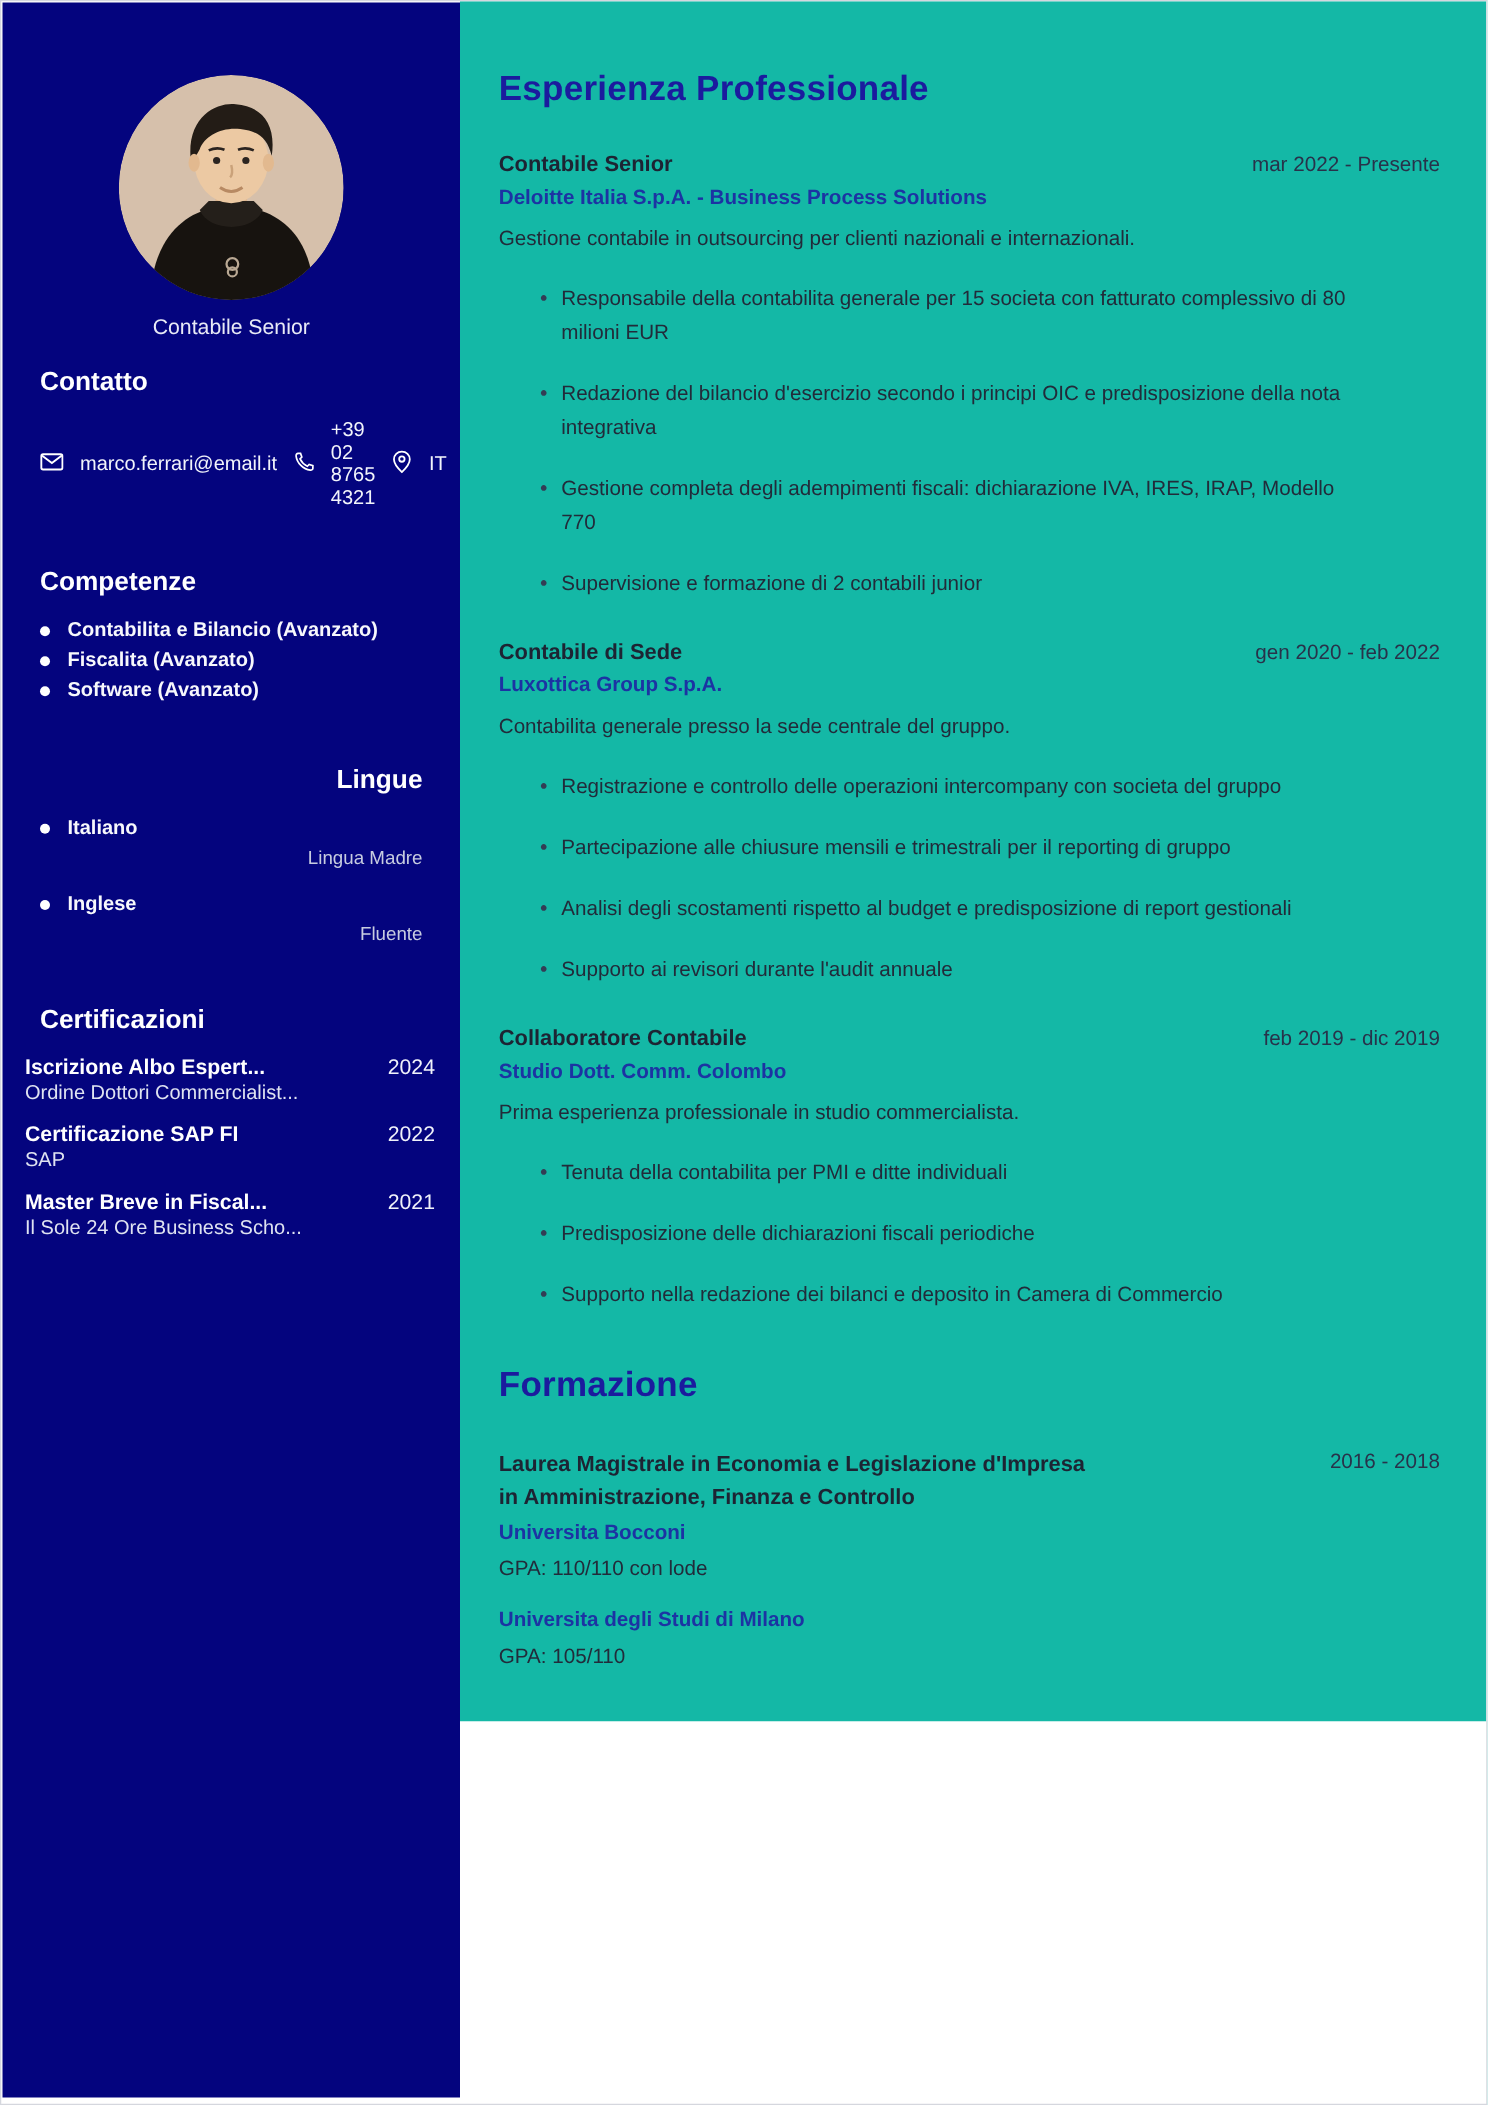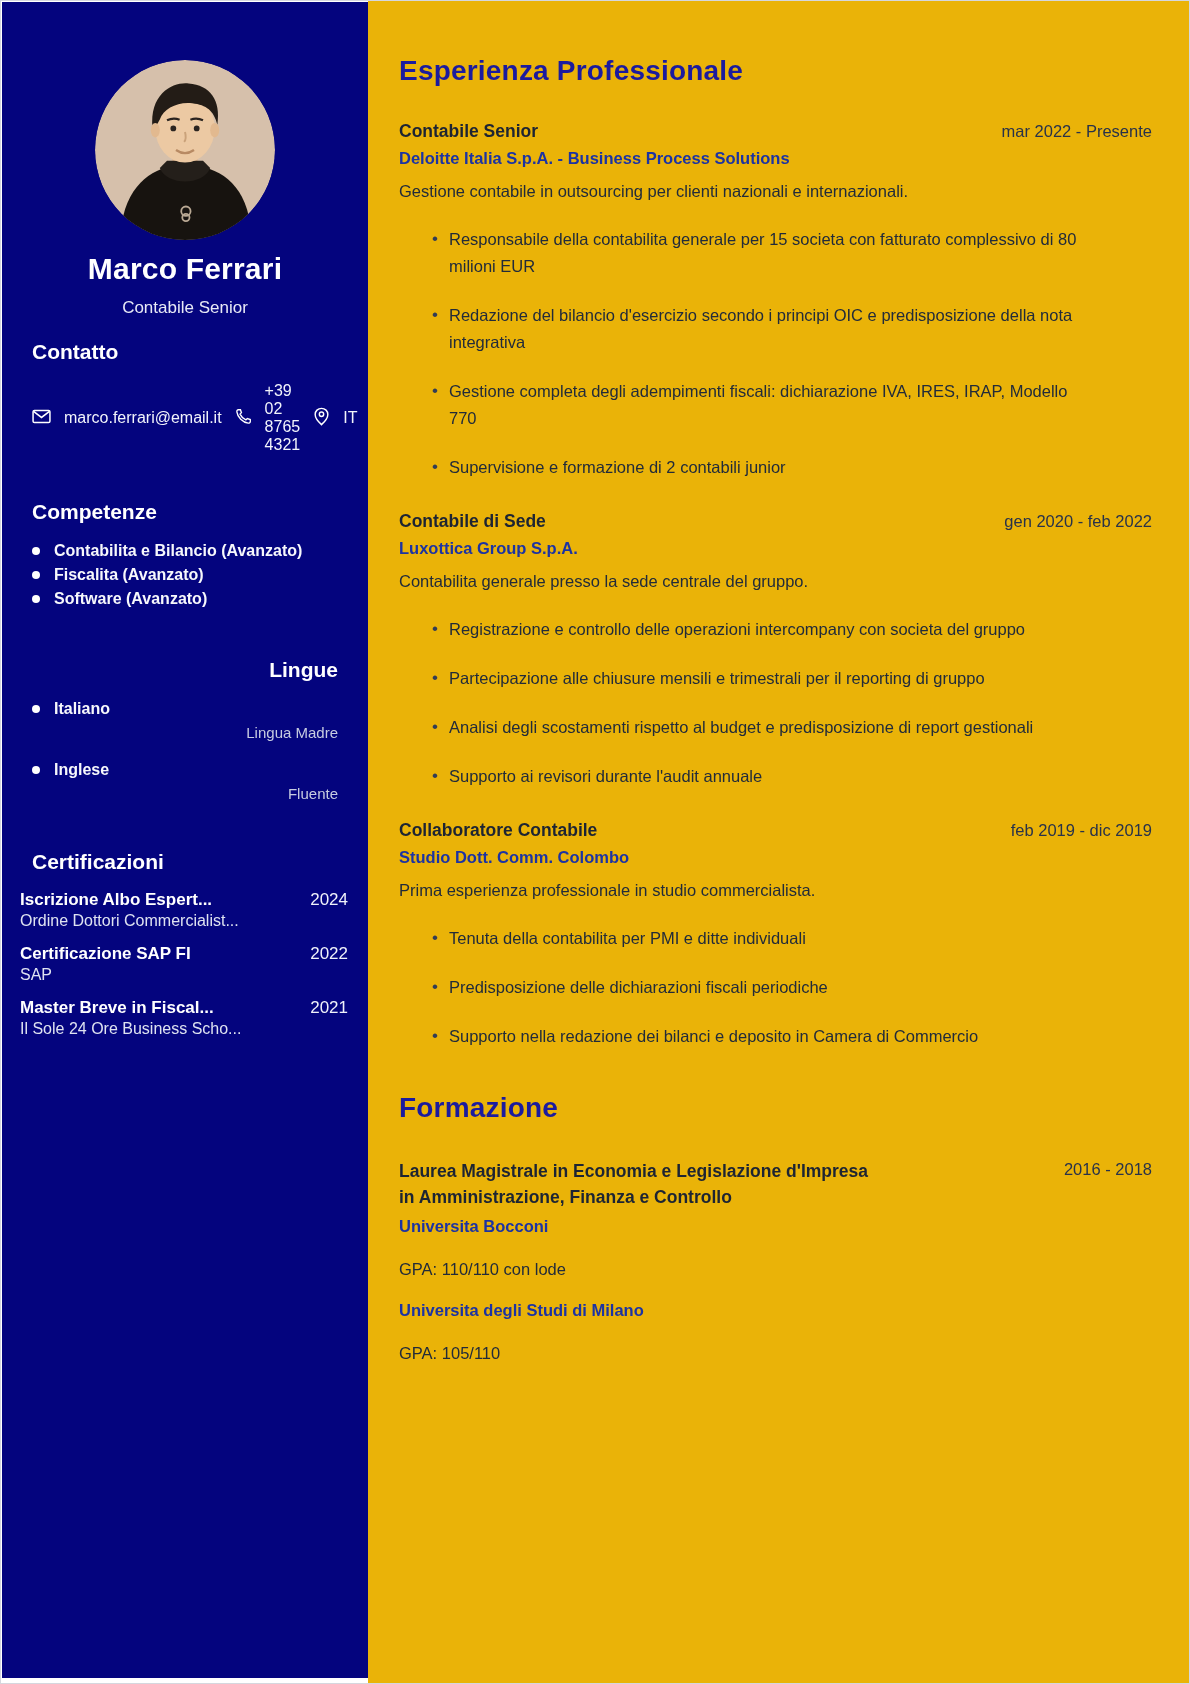--- a/index.html
+++ b/index.html
@@ -32,22 +32,22 @@
   .lang-level{margin:6px 0 0 22px;font-size:15px;color:#c7cce0;font-weight:normal;}
   .sb-certs{margin-top:48px;}
   .cert-list{margin-top:16px;display:flex;flex-direction:column;gap:14px;}
   .cert-item{padding:0 20px 0 18px;}
   .cert-top{display:flex;align-items:baseline;gap:10px;}
   .cert-name{font-size:17px;font-weight:bold;color:#ffffff;white-space:nowrap;overflow:hidden;flex:1;}
   .cert-year{font-size:17px;color:#f0f2fa;white-space:nowrap;}
   .cert-issuer{margin-top:2px;font-size:16px;color:#dfe3f1;white-space:nowrap;overflow:hidden;}
   
   .main{
-    position:absolute;left:367px;top:0;width:821px;height:1682px;
-    background:#eab308;box-sizing:border-box;padding:54px 37px 0 31px;color:#222b3a;
+    position:absolute;left:367px;top:0;width:821px;height:1376px;
+    background:#14b8a6;box-sizing:border-box;padding:54px 37px 0 31px;color:#222b3a;
   }
   .h1{font-size:28px;font-weight:bold;color:#1b1b9e;margin:0 0 34px 0;letter-spacing:.2px;}
   .job{margin-bottom:30px;}
   .job-head{display:flex;justify-content:space-between;align-items:baseline;}
   .job-title{font-size:17.5px;font-weight:bold;color:#1d2433;}
   .job-dates{font-size:16.5px;color:#28324a;white-space:nowrap;}
   .job-company{margin-top:7px;font-size:16.5px;font-weight:600;color:#1c33a3;}
   .job-summary{margin-top:10px;font-size:16.5px;line-height:26px;color:#222b3a;}
   ul.bullets{list-style:none;margin:6px 0 0 0;padding:0 0 0 50px;}
   ul.bullets li{
@@ -55,21 +55,21 @@
     margin:22px 0;max-width:640px;
   }
   ul.bullets li::before{
     content:"\2022";position:absolute;left:-17px;top:-1px;color:#333d55;font-size:17px;
   }
   .edu{margin-bottom:22px;}
   .edu-head{display:flex;justify-content:space-between;align-items:flex-start;}
   .edu-title{font-size:17.5px;font-weight:bold;color:#1d2433;line-height:26px;flex:0 1 480px;}
   .edu-dates{font-size:16.5px;color:#28324a;white-space:nowrap;margin-top:2px;}
   .edu-school{margin-top:7px;font-size:16.5px;font-weight:600;color:#1c33a3;}
-  .edu-gpa{margin-top:24px;font-size:16.5px;color:#222b3a;}
+  .edu-gpa{margin-top:10px;font-size:16.5px;color:#222b3a;}
   .section-education .h1{margin-top:42px;}
 </style>
 </head>
 <body>
 
 <div class="page">
 
   <aside class="sidebar">
 
     <div class="avatar-wrap">
@@ -96,21 +96,20 @@
 
           <path d="M50 40 Q51 44 49.5 45.5" stroke="#caa27a" stroke-width="1.1" fill="none"></path>
           <path d="M45 50 Q50 53.5 55 50" stroke="#b88a63" stroke-width="1.3" fill="none"></path>
 
           <circle cx="50.5" cy="84" r="2.6" fill="none" stroke="#b9a893" stroke-width="1"></circle>
           <circle cx="50.5" cy="87.5" r="2" fill="none" stroke="#b9a893" stroke-width="1"></circle>
         </svg>
       </span>
     </div>
 
-    <div class="sb-name">Marco Ferrari</div>
     <div class="sb-role">Contabile Senior</div>
 
     <section class="sb-contact">
       <h2 class="sb-h2">Contatto</h2>
       <div class="contact-list">
         <div class="contact-row">
           <span>
             <svg width="19" height="15" viewBox="0 0 20 16" fill="none" stroke="#ffffff" stroke-width="1.6">
               <rect x="1" y="1.5" width="18" height="13" rx="1.5"></rect>
               <path d="M1.5 2.5 L10 9 L18.5 2.5"></path>

